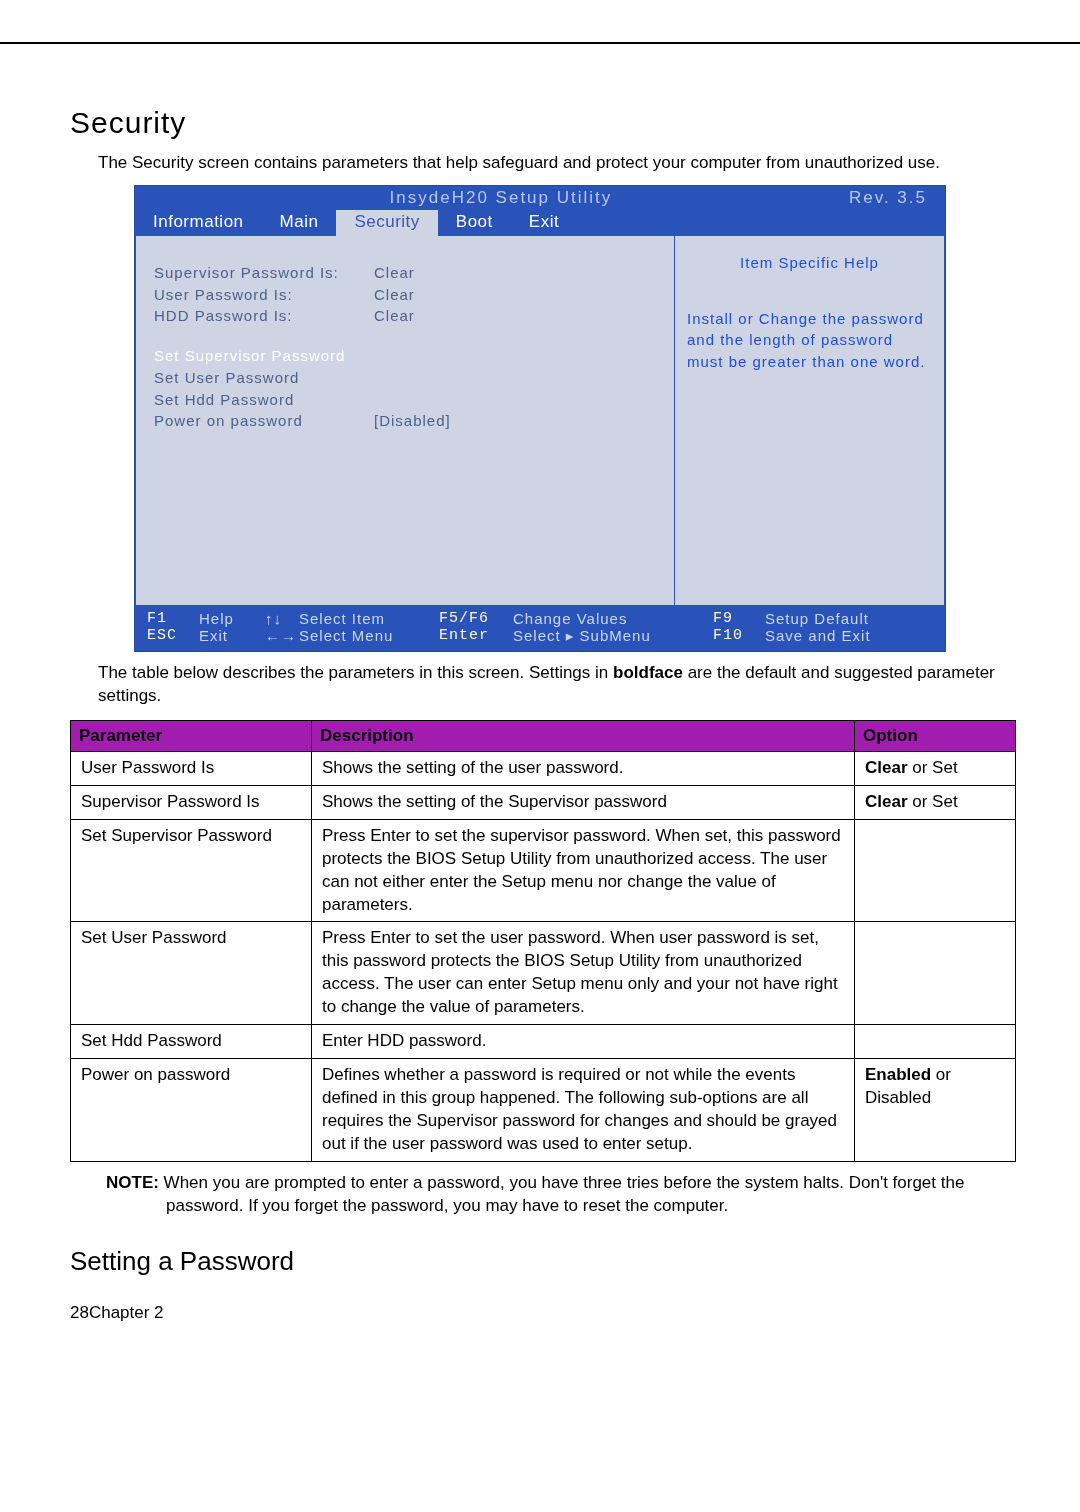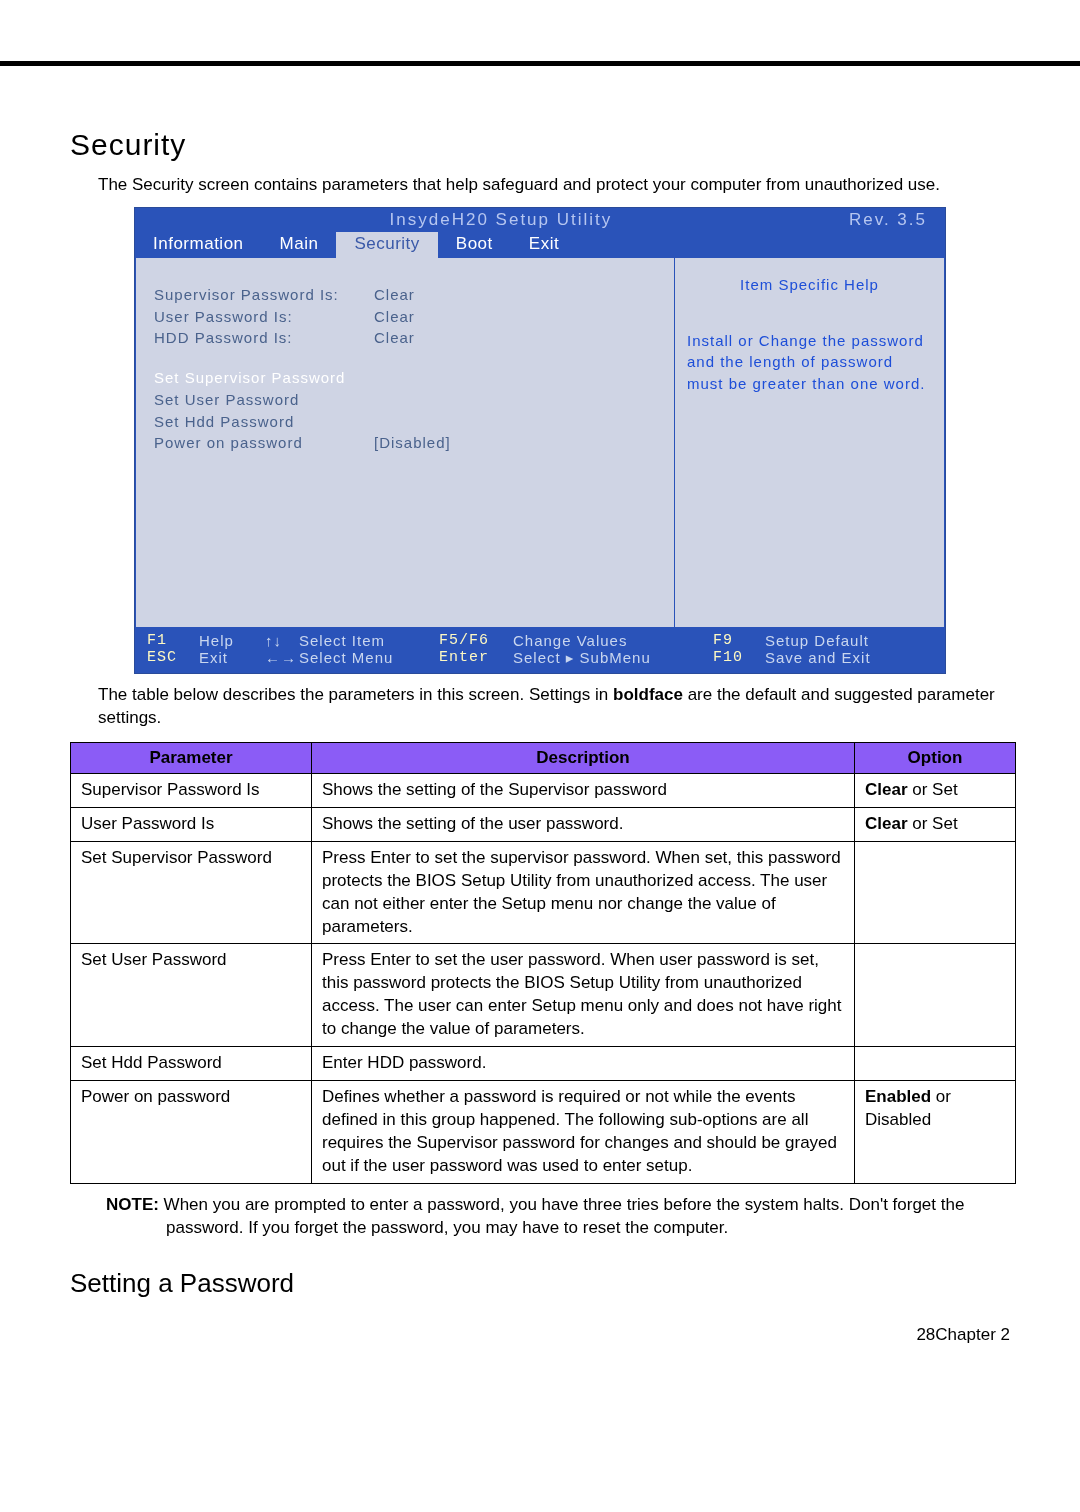--- a/index.html
+++ b/index.html
@@ -5,22 +5,22 @@
   body {
     margin: 0;
     padding: 0;
     background: #fff;
     font-family: Arial, Helvetica, sans-serif;
     color: #000;
     width: 1080px;
   }
   .page {
     padding: 40px 70px 30px 70px;
-    border-top: 5px solid #000000;
-    margin-top: 61px;
+    border-top: 2px solid #000000;
+    margin-top: 42px;
   }
   h1.section-title {
     font-size: 30px;
     font-weight: normal;
     margin: 22px 0 12px 0;
     letter-spacing: 1px;
   }
   h2.subsection-title {
     font-size: 26px;
     font-weight: normal;
@@ -110,38 +110,38 @@
   .bios-footer .row { display: flex; }
   .bios-footer .mono { font-family: "Courier New", monospace; color:#fef9c3; }
   .bios-footer .col { white-space: pre; }
   .param-table {
     border-collapse: collapse;
     width: 946px;
     margin: 12px 0 0 0;
     font-size: 17px;
   }
   .param-table th {
-    background: #8b5cf6;
-    text-align: center;
+    background: #a21caf;
+    text-align: left;
     padding: 5px 8px;
     border: 1px solid #000;
     font-weight: bold;
   }
   .param-table td {
     border: 1px solid #000;
     padding: 5px 10px;
     vertical-align: top;
     line-height: 1.35;
   }
   .param-table td:nth-child(1) { width: 220px; }
   .param-table td:nth-child(3) { width: 140px; }
   .bold { font-weight: bold; }
   .page-footer {
     display: flex;
-    justify-content: flex-end;
+    justify-content: flex-start;
     font-size: 17px;
     margin-top: 26px;
   }
 </style>
 </head>
 <body>
 
 <div class="page">
   <h1 class="section-title">Security</h1>
   <p class="body-text">The Security screen contains parameters that help safeguard and protect your computer from unauthorized use.</p>
@@ -217,37 +217,37 @@
   <table class="param-table">
     <thead>
       <tr>
         <th>Parameter</th>
         <th>Description</th>
         <th>Option</th>
       </tr>
     </thead>
     <tbody id="table-body">
         <tr>
+          <td>User Password Is</td>
+          <td>Shows the setting of the user password.</td>
+          <td><span class="bold">Clear</span><span> or Set</span></td>
+        </tr>
+        <tr>
           <td>Supervisor Password Is</td>
           <td>Shows the setting of the Supervisor password</td>
           <td><span class="bold">Clear</span><span> or Set</span></td>
         </tr>
         <tr>
-          <td>User Password Is</td>
-          <td>Shows the setting of the user password.</td>
-          <td><span class="bold">Clear</span><span> or Set</span></td>
-        </tr>
-        <tr>
           <td>Set Supervisor Password</td>
           <td>Press Enter to set the supervisor password. When set, this password protects the BIOS Setup Utility from unauthorized access. The user can not either enter the Setup menu nor change the value of parameters.</td>
           <td></td>
         </tr>
         <tr>
           <td>Set User Password</td>
-          <td>Press Enter to set the user password. When user password is set, this password protects the BIOS Setup Utility from unauthorized access. The user can enter Setup menu only and does not have right to change the value of parameters.</td>
+          <td>Press Enter to set the user password. When user password is set, this password protects the BIOS Setup Utility from unauthorized access. The user can enter Setup menu only and your not have right to change the value of parameters.</td>
           <td></td>
         </tr>
         <tr>
           <td>Set Hdd Password</td>
           <td>Enter HDD password.</td>
           <td></td>
         </tr>
         <tr>
           <td>Power on password</td>
           <td>Defines whether a password is required or not while the events defined in this group happened. The following sub-options are all requires the Supervisor password for changes and should be grayed out if the user password was used to enter setup.</td>

